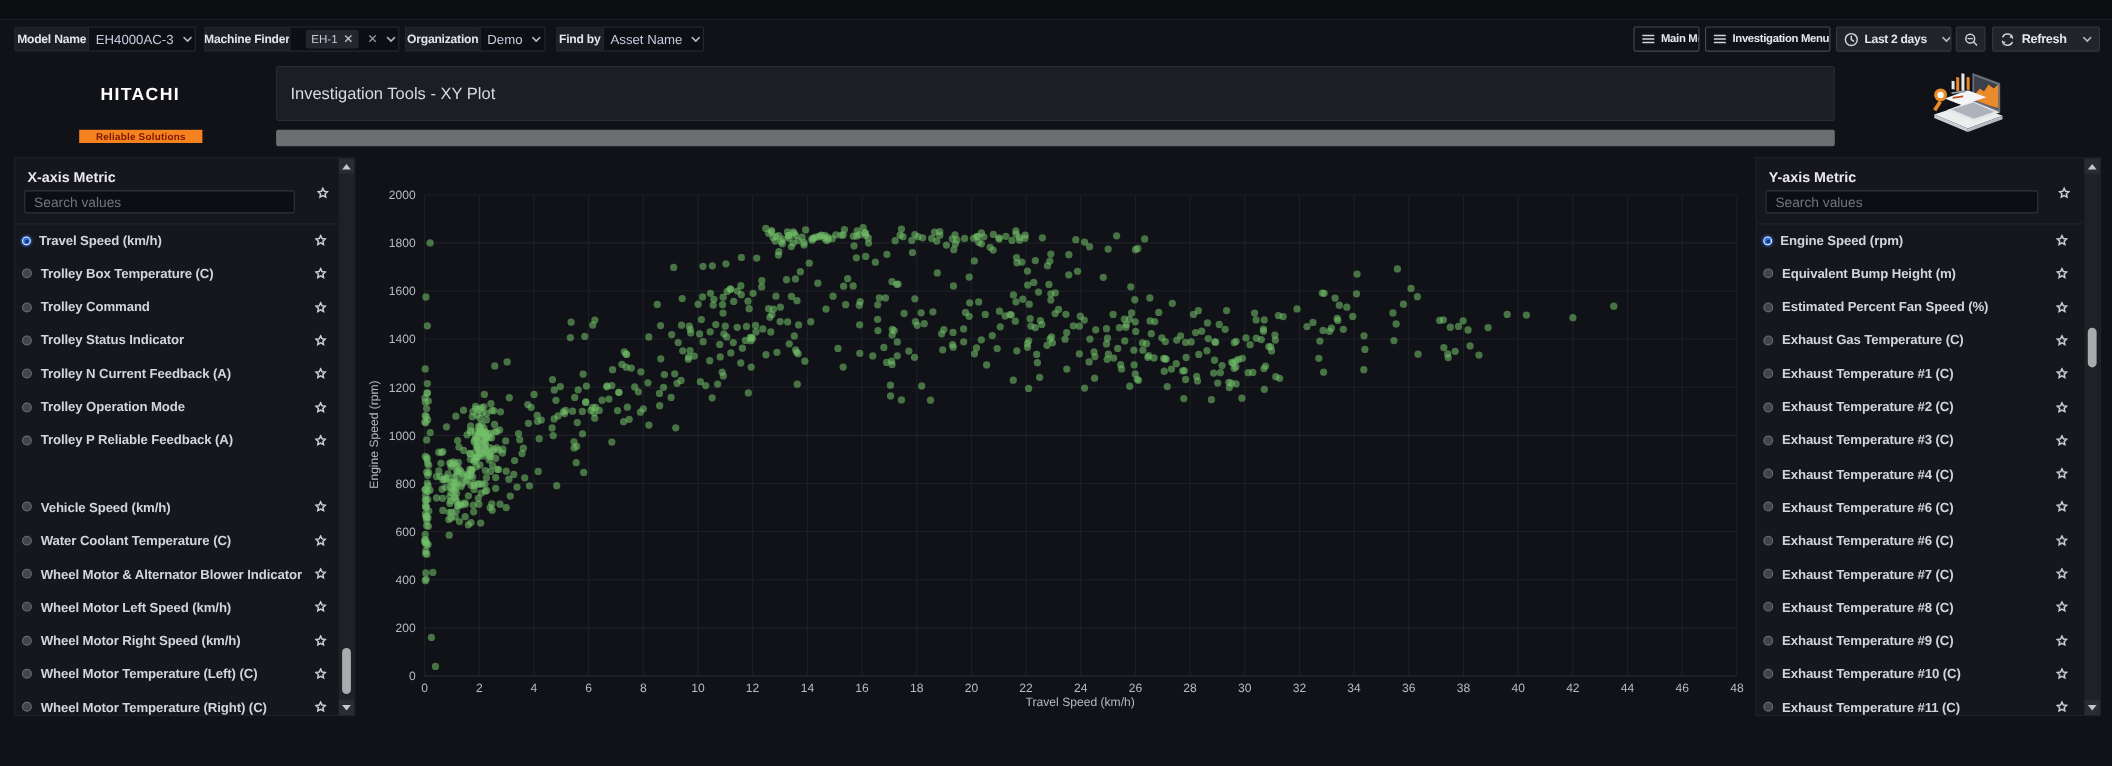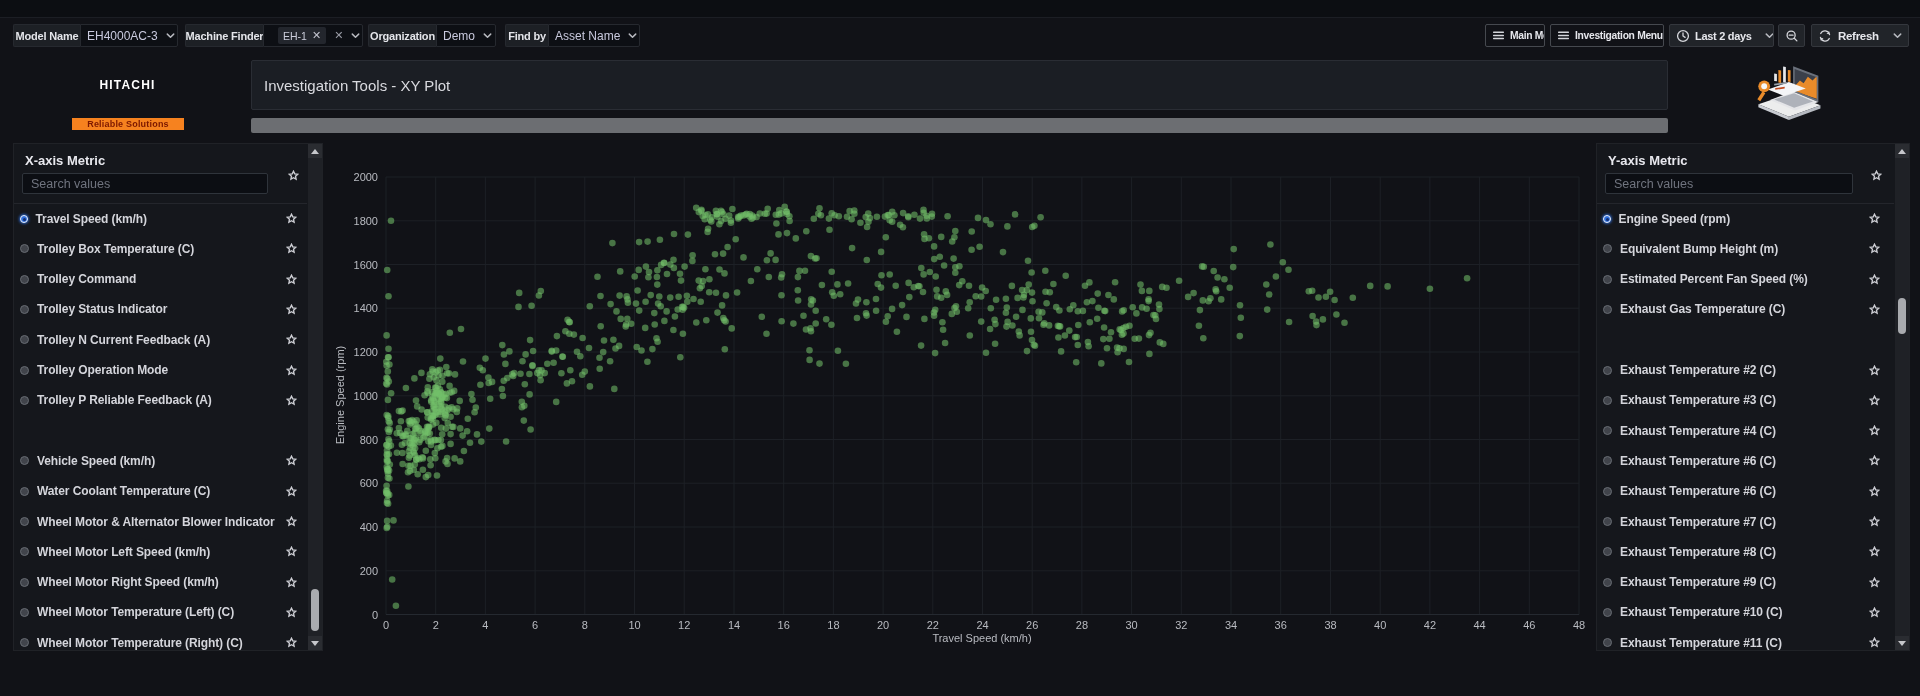--- a/index.html
+++ b/index.html
@@ -12,21 +12,21 @@
 .tbval{background:#0d0f14;color:#c9cade;display:flex;align-items:center;height:23px;border:1px solid #26292f;border-radius:0 2px 2px 0;padding:0 6px;font-size:12px;white-space:nowrap;overflow:hidden;flex:none}
 .caret{width:11px;height:11px;margin-left:7px;flex:none}
 .chip{background:#23262d;border-radius:2px;padding:2px 5px;margin-left:8px;font-size:10.5px;color:#cbccda;display:flex;align-items:center;white-space:nowrap}
 .chip .x{margin-left:5px;color:#c3c4cf;font-size:11px}
 .clearx{color:#9a9ca6;font-size:11px;margin-left:8px}
 .btn{top:24px;height:23px;border:1px solid #46494f;border-radius:2px;display:flex;align-items:center;color:#e6e7ec;font-weight:bold;font-size:10.3px;letter-spacing:-.3px;padding:0 6px;white-space:nowrap;overflow:hidden}
 .burger{width:13px;height:11px;margin-right:5px;flex:none}
 .fill{background:#212429;border-color:#34373d}
 .icon16{width:14px;height:14px;flex:none}
 
-#hitachi{left:60px;top:78px;width:135px;text-align:center;color:#fff;font-weight:bold;font-size:12px;letter-spacing:1.2px}
+#hitachi{left:60px;top:78px;width:135px;text-align:center;color:#fff;font-weight:bold;font-size:16px;letter-spacing:1.2px}
 #relsol{left:72px;top:118px;width:112px;height:12px;background:#f6821f;color:#7c1800;font-size:9px;font-weight:bold;text-align:center;line-height:12px;letter-spacing:.2px}
 #titlebar{left:251px;top:60px;width:1417px;height:50px;background:#1b1e24;border:1px solid #2a2d34;border-radius:2px;display:flex;align-items:center;color:#d9dadf;font-size:15px;padding-left:12px}
 #graybar{left:251px;top:118px;width:1417px;height:15px;background:#6c6e72;border-radius:2px}
 
 .panel{top:143px;width:310px;height:508px;background:#15171c;border:1px solid #202227;overflow:hidden}
 .phead{position:absolute;left:11px;top:9px;font-size:13px;font-weight:bold;color:#e8e8ee}
 .search{position:absolute;left:8px;top:29px;width:246px;height:21px;background:#0c0e13;border:1px solid #2f343b;border-radius:2px;color:#70747f;font-size:12.5px;line-height:20px;padding-left:8px}
 .pstar{position:absolute;left:274px;top:26px}
 .pdivider{position:absolute;left:0;top:59px;width:293px;height:1px;background:#24262c}
 .row{position:absolute;left:0;width:294px;height:30px;display:flex;align-items:center}
@@ -1262,20 +1262,27 @@
         <path d="M8 1.8l1.85 3.9 4.25.55-3.12 2.95.8 4.2L8 11.3l-3.78 2.1.8-4.2L1.9 6.25l4.25-.55z"></path>
       </svg>
     </div>
     <div class="row" style="top:150.4px">
       <span class="radio"></span>
       <span class="lbl">Exhaust Gas Temperature (C)</span>
       <svg class="star" viewBox="0 0 16 16">
         <path d="M8 1.8l1.85 3.9 4.25.55-3.12 2.95.8 4.2L8 11.3l-3.78 2.1.8-4.2L1.9 6.25l4.25-.55z"></path>
       </svg>
     </div>
+    <div class="row" style="top:180.7px">
+      <span class="radio"></span>
+      <span class="lbl">Exhaust Temperature #1 (C)</span>
+      <svg class="star" viewBox="0 0 16 16">
+        <path d="M8 1.8l1.85 3.9 4.25.55-3.12 2.95.8 4.2L8 11.3l-3.78 2.1.8-4.2L1.9 6.25l4.25-.55z"></path>
+      </svg>
+    </div>
     <div class="row" style="top:211.0px">
       <span class="radio"></span>
       <span class="lbl">Exhaust Temperature #2 (C)</span>
       <svg class="star" viewBox="0 0 16 16">
         <path d="M8 1.8l1.85 3.9 4.25.55-3.12 2.95.8 4.2L8 11.3l-3.78 2.1.8-4.2L1.9 6.25l4.25-.55z"></path>
       </svg>
     </div>
     <div class="row" style="top:241.3px">
       <span class="radio"></span>
       <span class="lbl">Exhaust Temperature #3 (C)</span>

